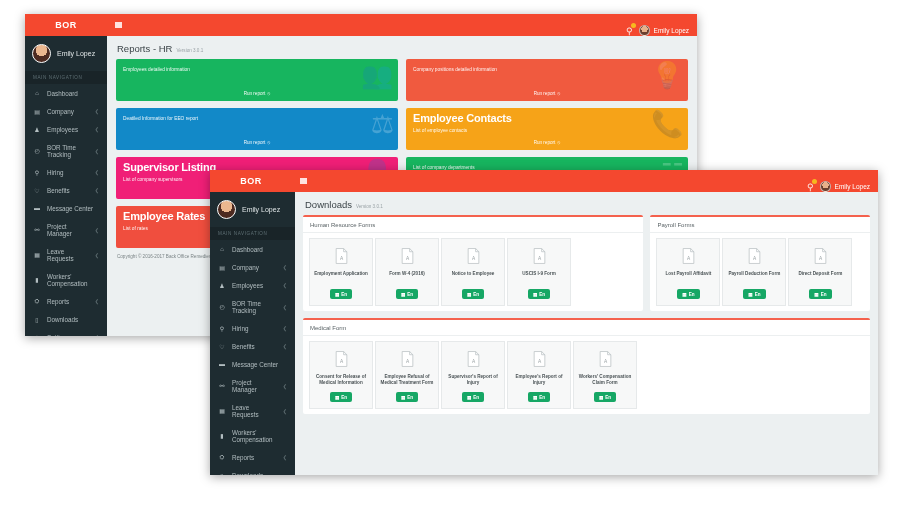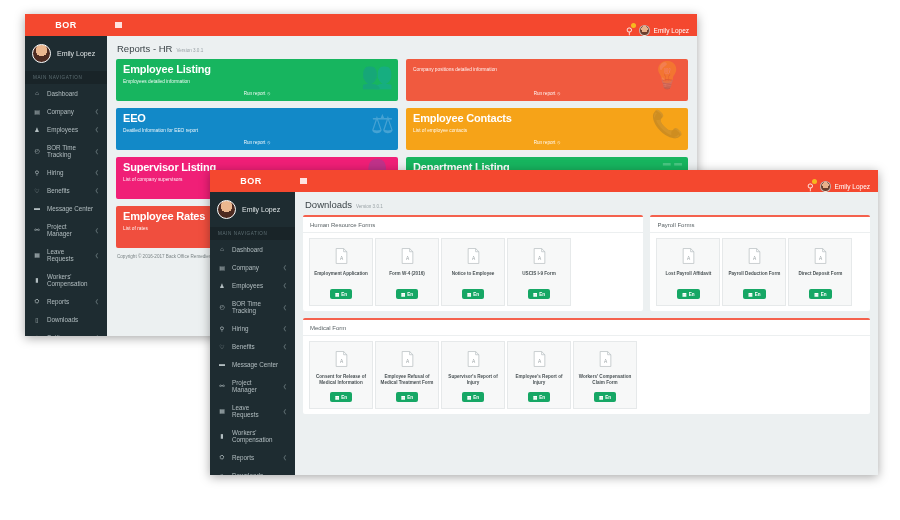--- a/index.html
+++ b/index.html
@@ -167,38 +167,36 @@
   </div>
 
   <div class="content" style="left:82px;">
     <div class="pagehead">
       <h1>Reports - HR</h1>
       <span class="ver">Version 3.0.1</span>
     </div>
     <div class="cards" id="w1-cards">
         <div class="rcard" style="background: rgb(23, 181, 95);">
           <span class="bigicon">👥</span>
-          <h2>Employee Listing</h2>
           <p>Employees detailed information</p>
           <div class="run">
             <span>Run report</span>
             <span>⦸</span>
           </div>
         </div>
         <div class="rcard" style="background: rgb(240, 90, 63);">
           <span class="bigicon">💡</span>
           <p>Company positions detailed information</p>
           <div class="run">
             <span>Run report</span>
             <span>⦸</span>
           </div>
         </div>
         <div class="rcard" style="background: rgb(18, 137, 200);">
           <span class="bigicon">⚖</span>
-          <h2>EEO</h2>
           <p>Deatiled Information for EEO report</p>
           <div class="run">
             <span>Run report</span>
             <span>⦸</span>
           </div>
         </div>
         <div class="rcard" style="background: rgb(246, 163, 24);">
           <span class="bigicon">📞</span>
           <h2>Employee Contacts</h2>
           <p>List of employee contacts</p>
@@ -211,21 +209,20 @@
           <span class="bigicon">👤</span>
           <h2>Supervisor Listing</h2>
           <p>List of company supervisors</p>
           <div class="run">
             <span>Run report</span>
             <span>⦸</span>
           </div>
         </div>
         <div class="rcard" style="background: rgb(23, 181, 95);">
           <span class="bigicon">☷</span>
-          <h2>Department Listing</h2>
           <p>List of company departments</p>
           <div class="run">
             <span>Run report</span>
             <span>⦸</span>
           </div>
         </div>
         <div class="rcard" style="background: rgb(240, 78, 62);">
           <span class="bigicon">💵</span>
           <h2>Employee Rates</h2>
           <p>List of rates</p>

